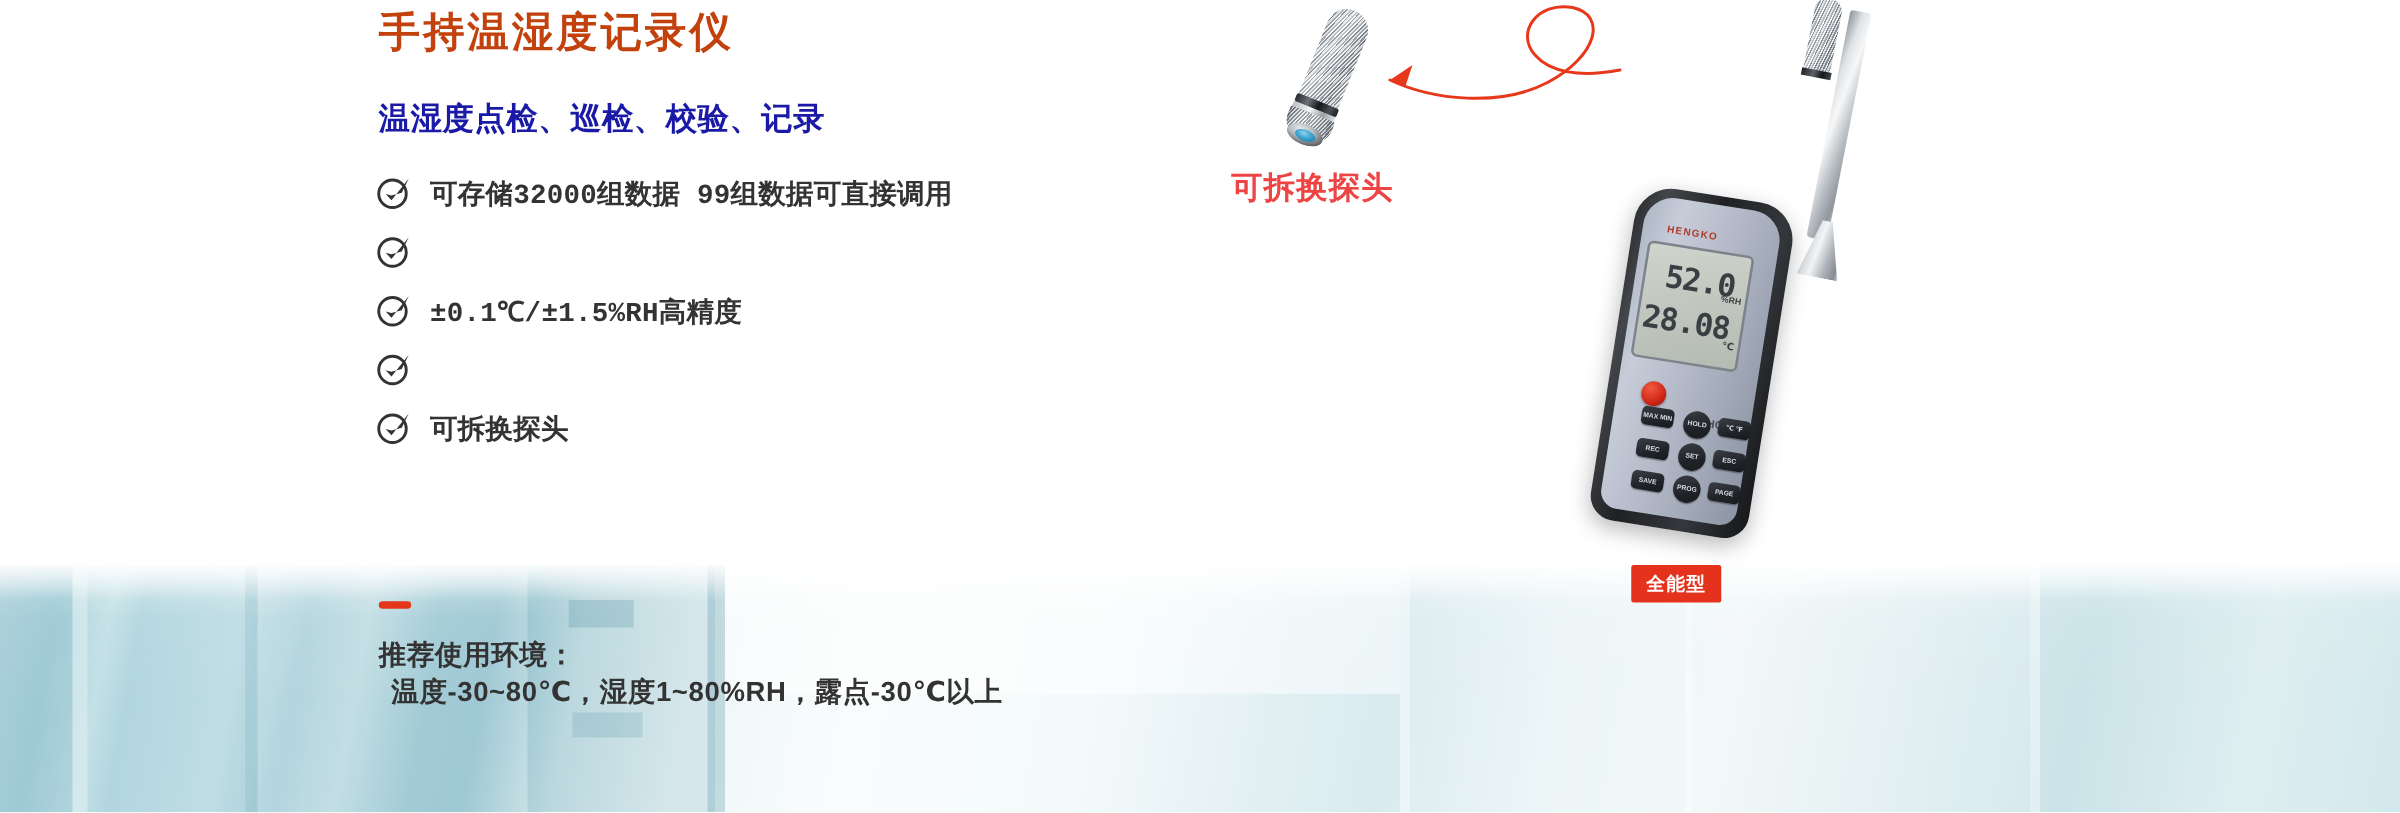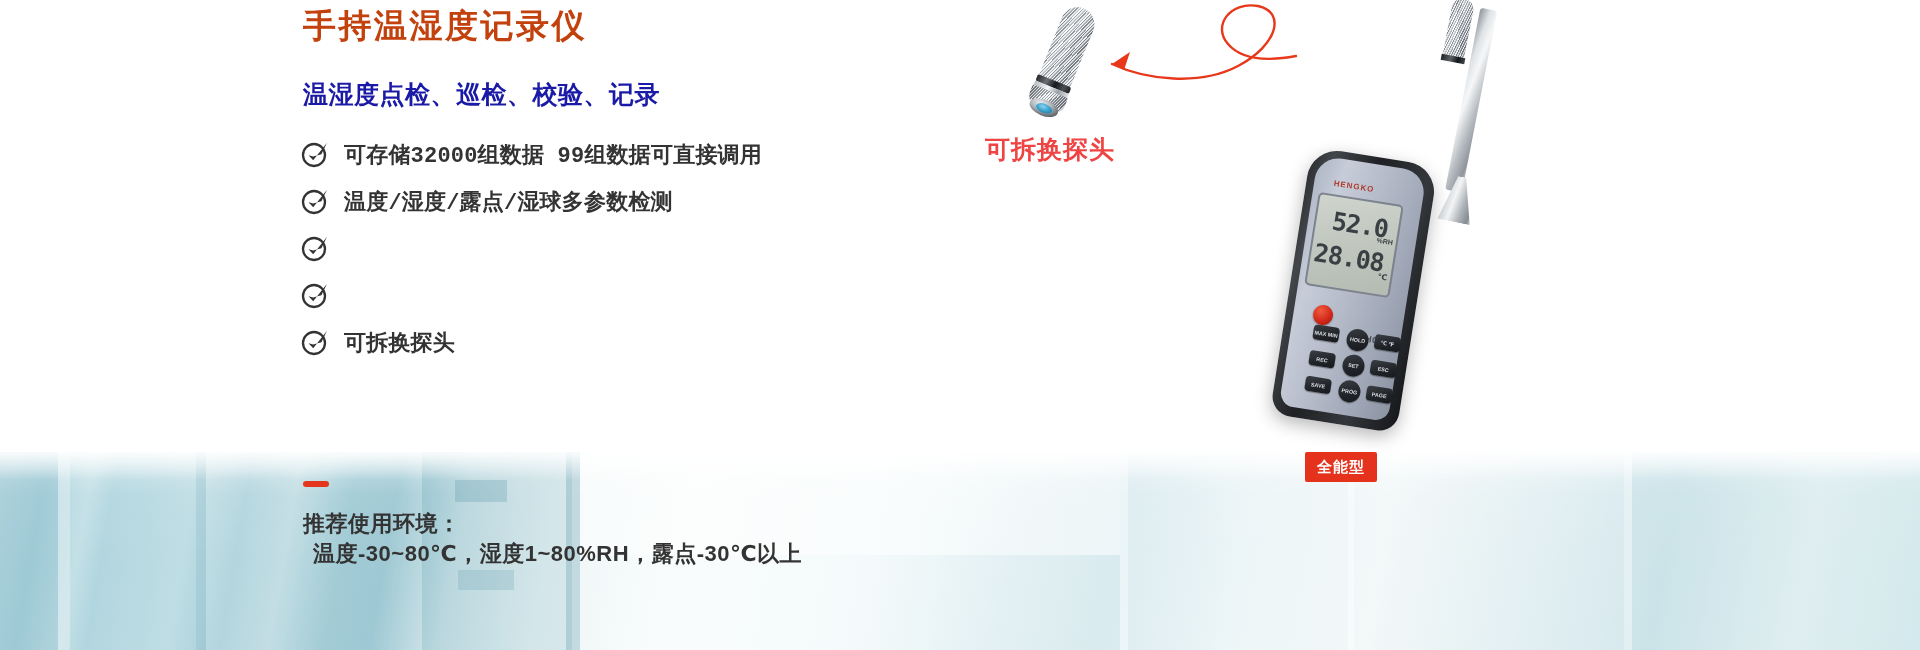--- a/index.html
+++ b/index.html
@@ -237,30 +237,30 @@
         <span class="feat-txt">可存储32000组数据  99组数据可直接调用</span>
       </div>
 
       <div class="feat">
         <span class="feat-ico">
           <svg width="30" height="30" viewBox="0 0 30 30">
             <circle cx="13" cy="16" r="11" fill="none" stroke="#333" stroke-width="2.3"></circle>
             <path d="M7.5 16.2 L12.2 21.2 L26 3.8 L20.4 15.2 L12.1 17.4 Z" fill="#333"></path>
           </svg>
         </span>
-        <span class="feat-txt">温度/湿度/露点/湿球多参数检测</span>
-      </div>
-
-      <div class="feat">
-        <span class="feat-ico">
-          <svg width="30" height="30" viewBox="0 0 30 30">
-            <circle cx="13" cy="16" r="11" fill="none" stroke="#333" stroke-width="2.3"></circle>
-            <path d="M7.5 16.2 L12.2 21.2 L26 3.8 L20.4 15.2 L12.1 17.4 Z" fill="#333"></path>
-          </svg>
-        </span>
+      </div>
+
+      <div class="feat">
+        <span class="feat-ico">
+          <svg width="30" height="30" viewBox="0 0 30 30">
+            <circle cx="13" cy="16" r="11" fill="none" stroke="#333" stroke-width="2.3"></circle>
+            <path d="M7.5 16.2 L12.2 21.2 L26 3.8 L20.4 15.2 L12.1 17.4 Z" fill="#333"></path>
+          </svg>
+        </span>
+        <span class="feat-txt">±0.1℃/±1.5%RH高精度</span>
       </div>
 
       <div class="feat">
         <span class="feat-ico">
           <svg width="30" height="30" viewBox="0 0 30 30">
             <circle cx="13" cy="16" r="11" fill="none" stroke="#333" stroke-width="2.3"></circle>
             <path d="M7.5 16.2 L12.2 21.2 L26 3.8 L20.4 15.2 L12.1 17.4 Z" fill="#333"></path>
           </svg>
         </span>
       </div>

